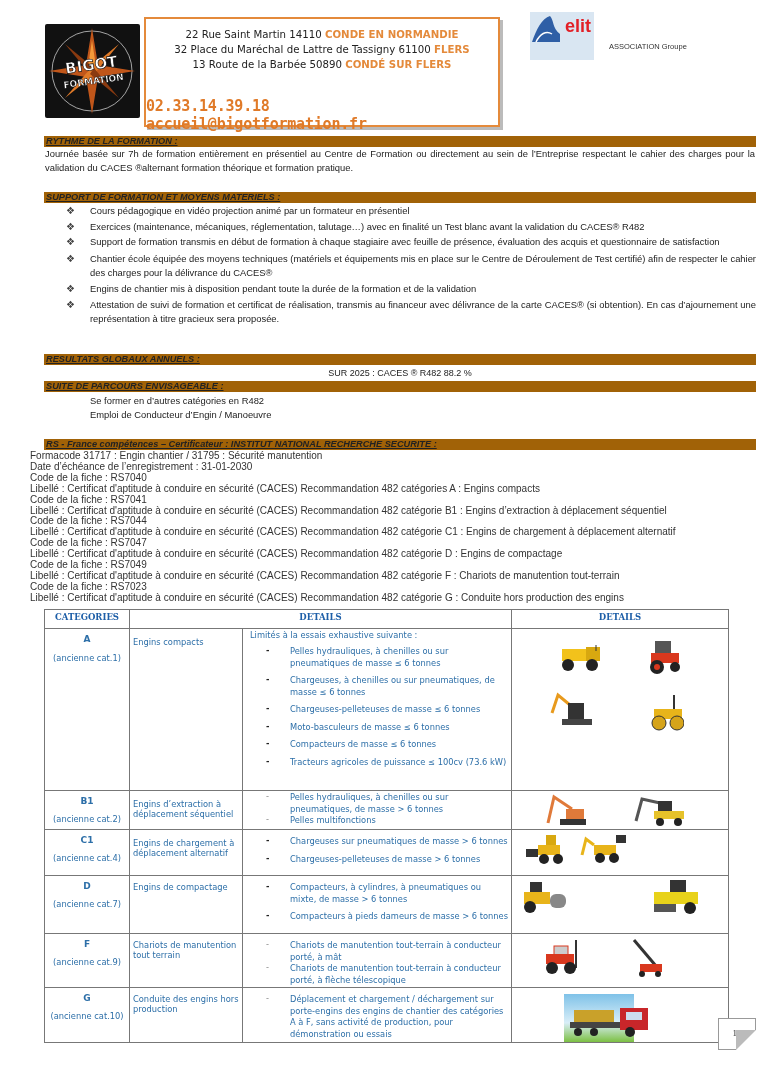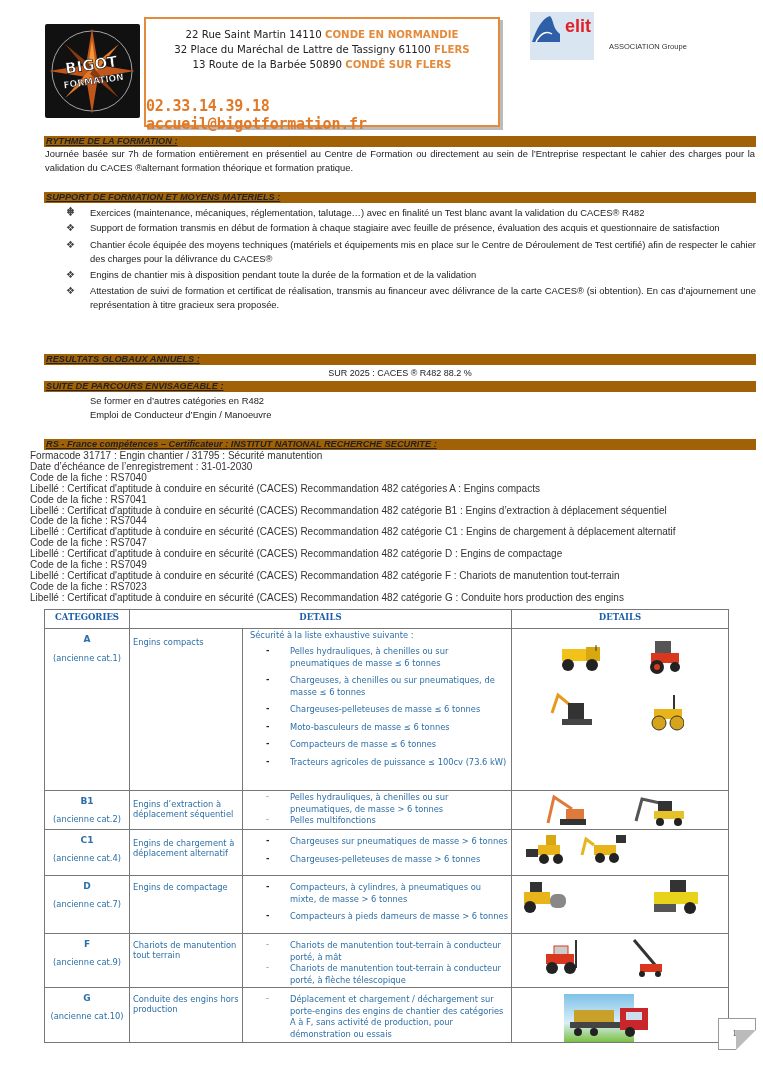--- a/index.html
+++ b/index.html
@@ -77,21 +77,21 @@
   </svg>
   <span class="txt">elit</span>
 </div>
 <div class="abs assoc">ASSOCIATION Groupe</div>
 
 <div class="sec-head" style="top:136px">RYTHME DE LA FORMATION :</div>
 <div class="body-txt" style="top:147px">Journée basée sur 7h de formation entièrement en présentiel au Centre de Formation ou directement au sein de l’Entreprise respectant le cahier des charges pour la validation du CACES ®alternant formation théorique et formation pratique.</div>
 
 <div class="sec-head" style="top:192px">SUPPORT DE FORMATION ET MOYENS MATERIELS :</div>
 <ul class="bullets" style="top:204px">
-  <li><span class="sym">❖</span></li>
+  <li><span class="sym">❖</span><span>Cours pédagogique en vidéo projection animé par un formateur en présentiel</span></li>
   <li style="margin-top:2px"><span class="sym">❖</span><span>Exercices (maintenance, mécaniques, réglementation, talutage…) avec en finalité un Test blanc avant la validation du CACES® R482</span></li>
   <li style="margin-top:1px"><span class="sym">❖</span><span>Support de formation transmis en début de formation à chaque stagiaire avec feuille de présence, évaluation des acquis et questionnaire de satisfaction</span></li>
   <li style="margin-top:3px"><span class="sym">❖</span><span>Chantier école équipée des moyens techniques (matériels et équipements mis en place sur le Centre de Déroulement de Test certifié) afin de respecter le cahier des charges pour la délivrance du CACES®</span></li>
   <li style="margin-top:2px"><span class="sym">❖</span><span>Engins de chantier mis à disposition pendant toute la durée de la formation et de la validation</span></li>
   <li style="margin-top:2px"><span class="sym">❖</span><span>Attestation de suivi de formation et certificat de réalisation, transmis au financeur avec délivrance de la carte CACES® (si obtention). En cas d’ajournement une représentation à titre gracieux sera proposée.</span></li>
 </ul>
 
 <div class="sec-head" style="top:354px">RESULTATS GLOBAUX ANNUELS :</div>
 <div class="body-txt" style="top:366px;text-align:center;font-size:9px">SUR 2025 : CACES ® R482 88.2 %</div>
 
@@ -127,21 +127,21 @@
     <th>DETAILS</th>
   </tr>
 
   <tr style="height:162px">
     <td class="c1">
           <span class="code">A</span>
           <span class="old">(ancienne cat.1)</span>
         </td>
     <td class="c2" style="padding-top:8px">Engins compacts</td>
     <td class="c3">
-      <div style="padding-left:4px;margin-bottom:6px">Sécurité à la liste exhaustive suivante :</div>
+      <div style="padding-left:4px;margin-bottom:6px">Limités à la essais exhaustive suivante :</div>
       <ul class="det">
         <li>Pelles hydrauliques, à chenilles ou sur pneumatiques de masse ≤ 6 tonnes</li>
         <li>Chargeuses, à chenilles ou sur pneumatiques, de masse ≤ 6 tonnes</li>
         <li>Chargeuses-pelleteuses de masse ≤ 6 tonnes</li>
         <li>Moto-basculeurs de masse ≤ 6 tonnes</li>
         <li>Compacteurs de masse ≤ 6 tonnes</li>
         <li style="margin-bottom:0">Tracteurs agricoles de puissance ≤ 100cv (73.6 kW)</li>
       </ul>
     </td>
     <td class="engins">

